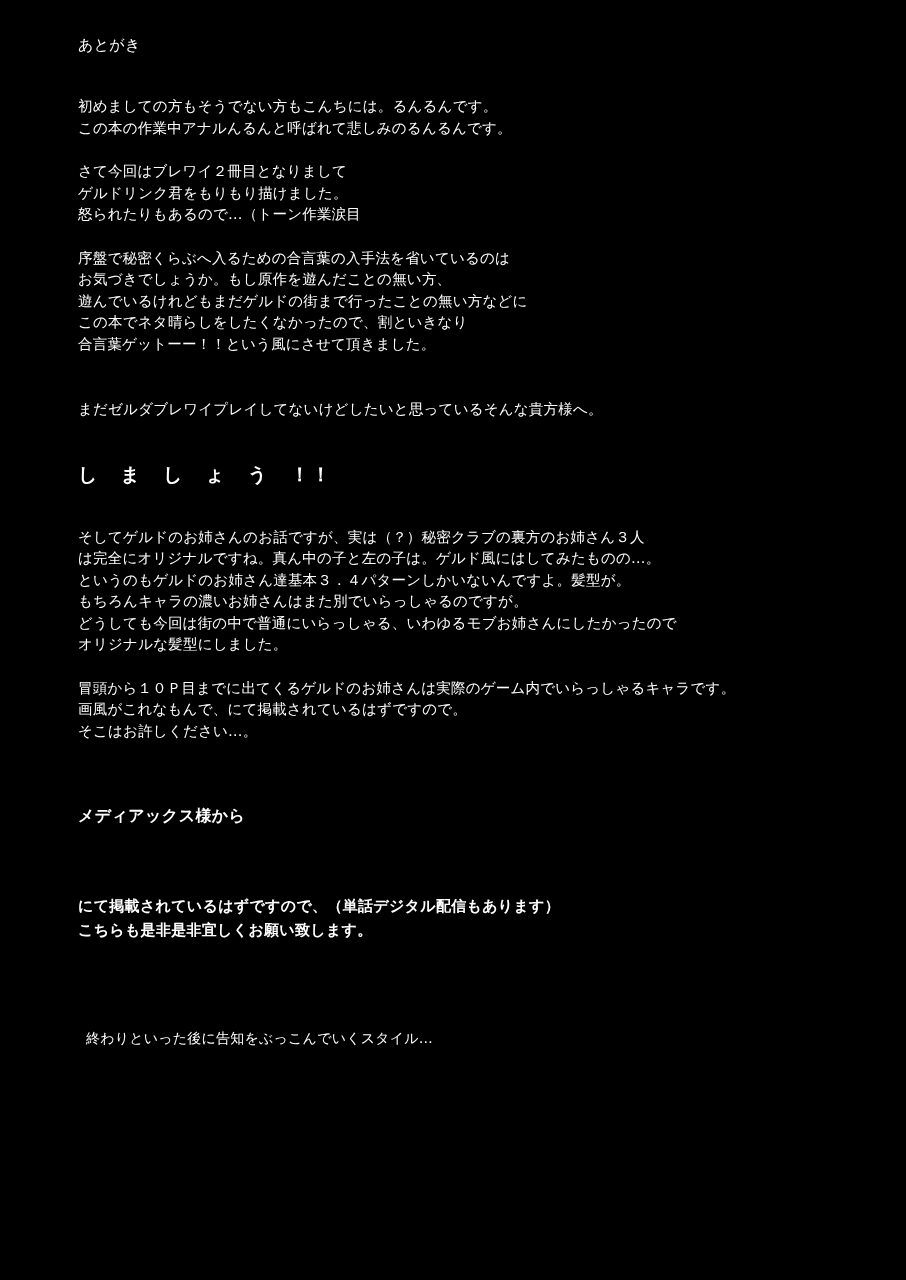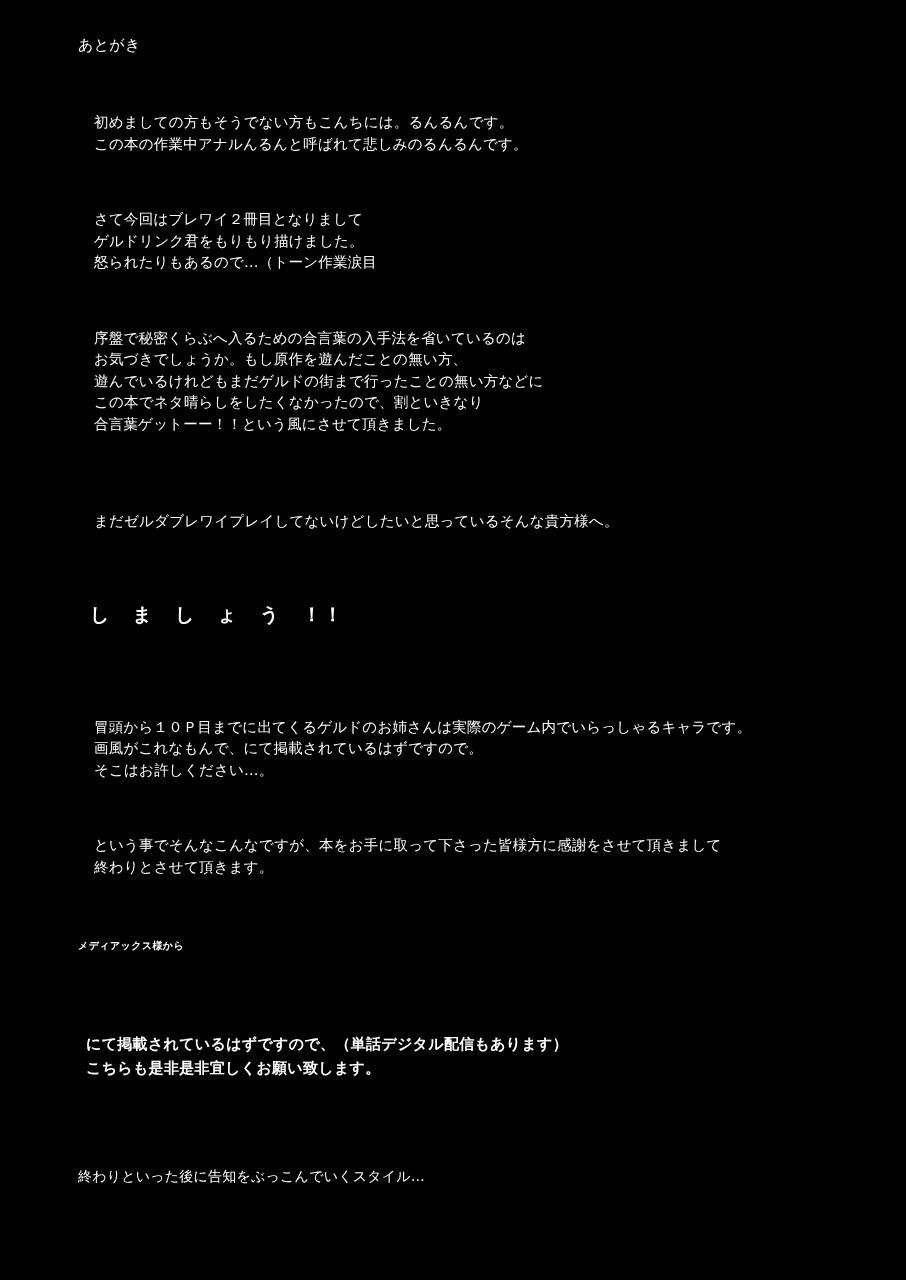--- a/index.html
+++ b/index.html
@@ -31,57 +31,57 @@
     font-size: 15px;
     line-height: 22px;
     color: #ffffff;
     margin: 0;
     letter-spacing: 0.3px;
   }
   .para {
     font-size: 14.5px;
     line-height: 21.5px;
     color: #ffffff;
-    margin: 16px;
+    margin: 0;
     letter-spacing: 0.2px;
     white-space: pre-wrap;
   }
   .gap-lg { height: 40px; }
   .gap-md { height: 22px; }
   .gap-xl { height: 56px; }
   .shout {
     font-size: 19px;
     font-weight: bold;
     letter-spacing: 2px;
     color: #ffffff;
-    margin: 12px;
+    margin: 0;
     line-height: 26px;
   }
   .bold-line {
-    font-size: 10px;
+    font-size: 16px;
     font-weight: bold;
     color: #ffffff;
     margin: 0;
     line-height: 24px;
     letter-spacing: 0.4px;
   }
   .bold-block {
     font-size: 15px;
     font-weight: bold;
     color: #ffffff;
-    margin: 8px;
+    margin: 0;
     line-height: 24px;
     letter-spacing: 0.3px;
     white-space: pre-wrap;
   }
   .footnote {
     font-size: 14px;
     line-height: 21px;
     color: #ffffff;
-    margin: 0;
+    margin: 8px;
     letter-spacing: 0.2px;
   }
 </style>
 </head>
 <body>
 
 <div class="page">
   <div class="content">
 
     <div class="heading">あとがき</div>
@@ -111,31 +111,35 @@
     <div class="gap-md"></div>
 
     <div class="para">まだゼルダブレワイプレイしてないけどしたいと思っているそんな貴方様へ。</div>
 
     <div class="gap-lg"></div>
 
     <div class="shout">し　ま　し　ょ　う　！！</div>
 
     <div class="gap-lg"></div>
 
+    <div class="para">そしてゲルドのお姉さんのお話ですが、実は（？）秘密クラブの裏方のお姉さん３人
+は完全にオリジナルですね。真ん中の子と左の子は。ゲルド風にはしてみたものの…。
+というのもゲルドのお姉さん達基本３．４パターンしかいないんですよ。髪型が。
+もちろんキャラの濃いお姉さんはまた別でいらっしゃるのですが。
+どうしても今回は街の中で普通にいらっしゃる、いわゆるモブお姉さんにしたかったので
+オリジナルな髪型にしました。</div>
 
     <div class="gap-md"></div>
 
     <div class="para">冒頭から１０Ｐ目までに出てくるゲルドのお姉さんは実際のゲーム内でいらっしゃるキャラです。
 画風がこれなもんで、にて掲載されているはずですので。
 そこはお許しください…。</div>
 
     <div class="gap-md"></div>
 
-    <div class="para">という事でそんなこんなですが、本をお手に取って下さった皆様方に感謝をさせて頂きまして
-終わりとさせて頂きます。</div>
 
     <div class="gap-lg"></div>
 
     <div class="bold-line">メディアックス様から</div>
 
     <div class="gap-md"></div>
 
 
     <div class="gap-md"></div>
 

